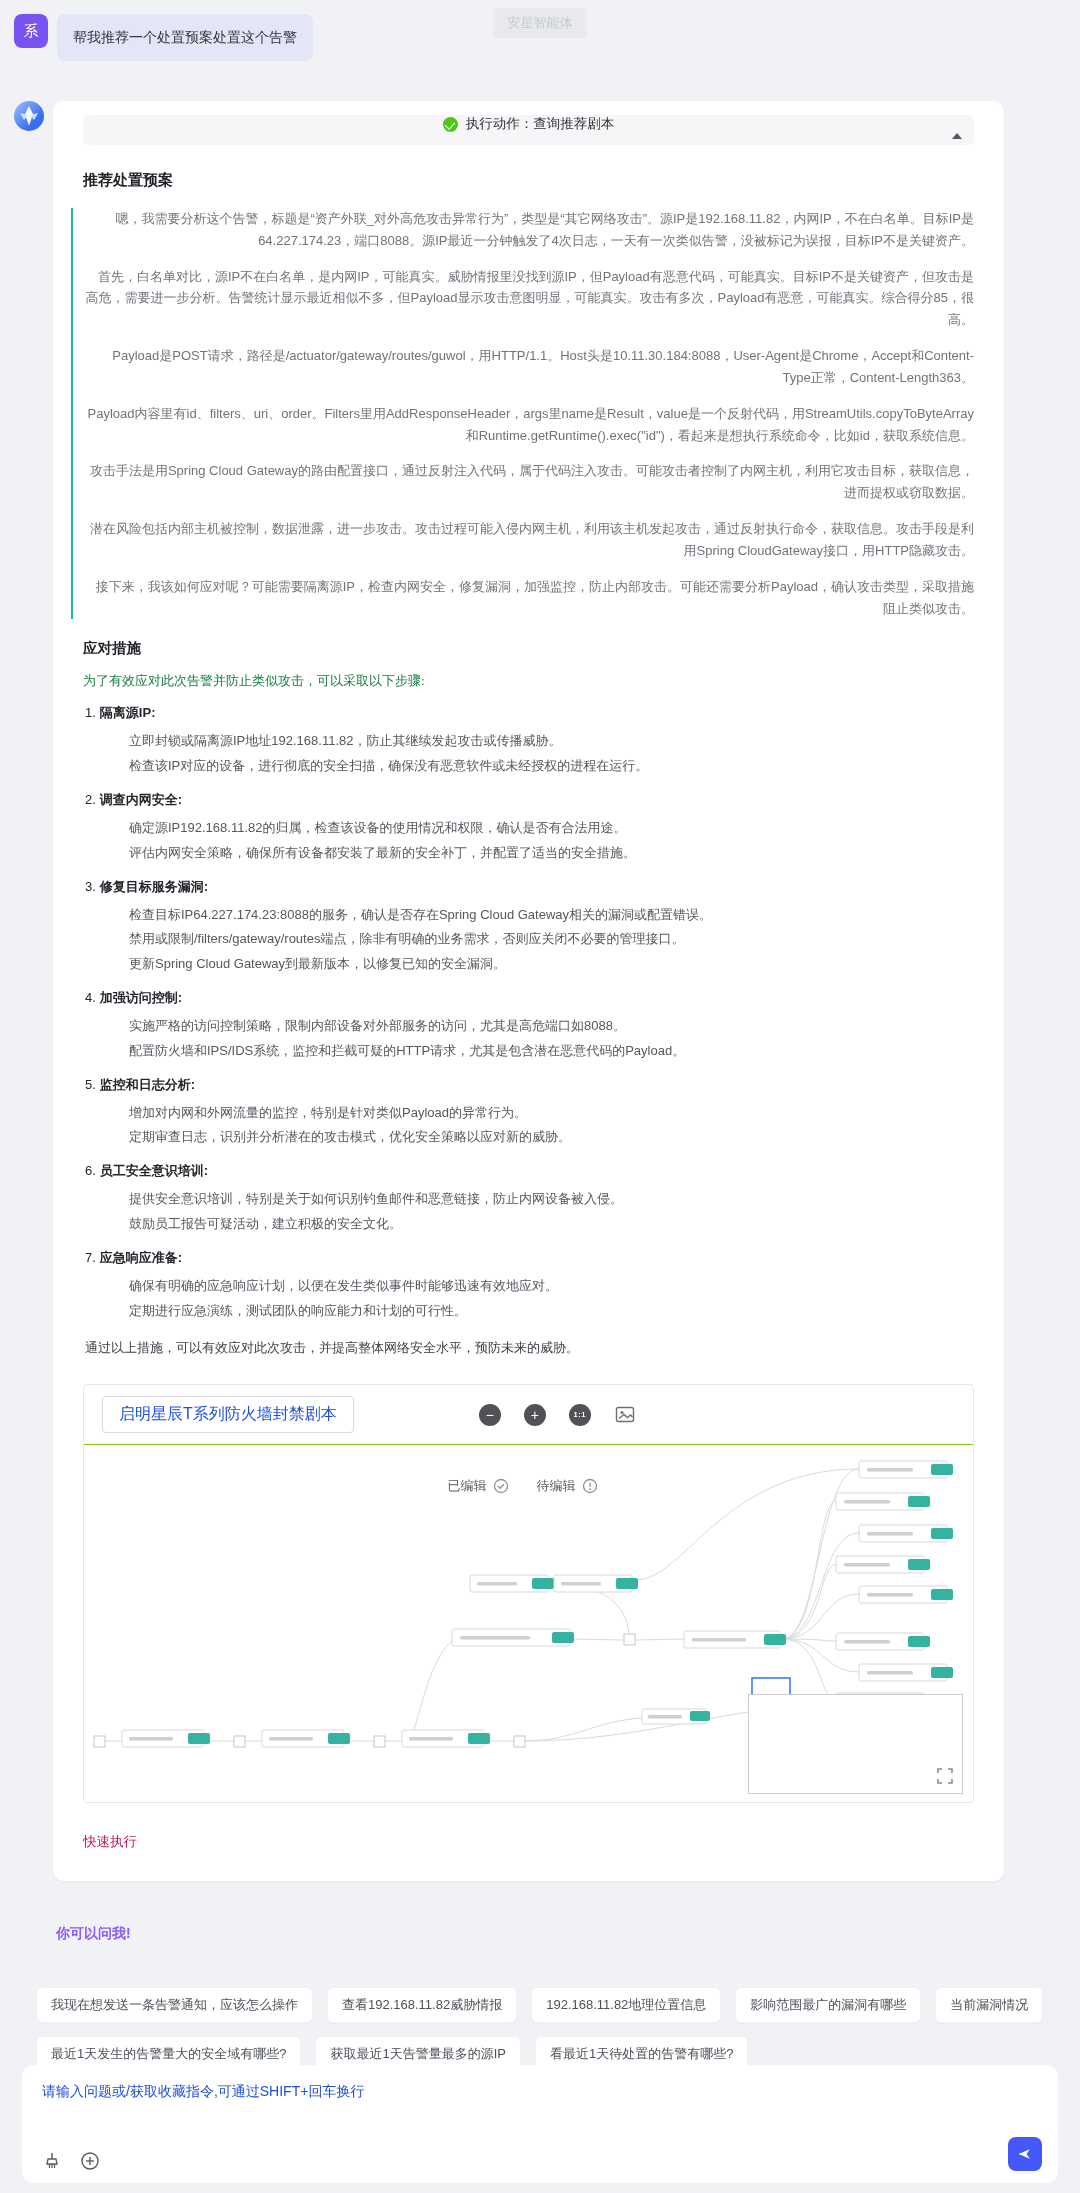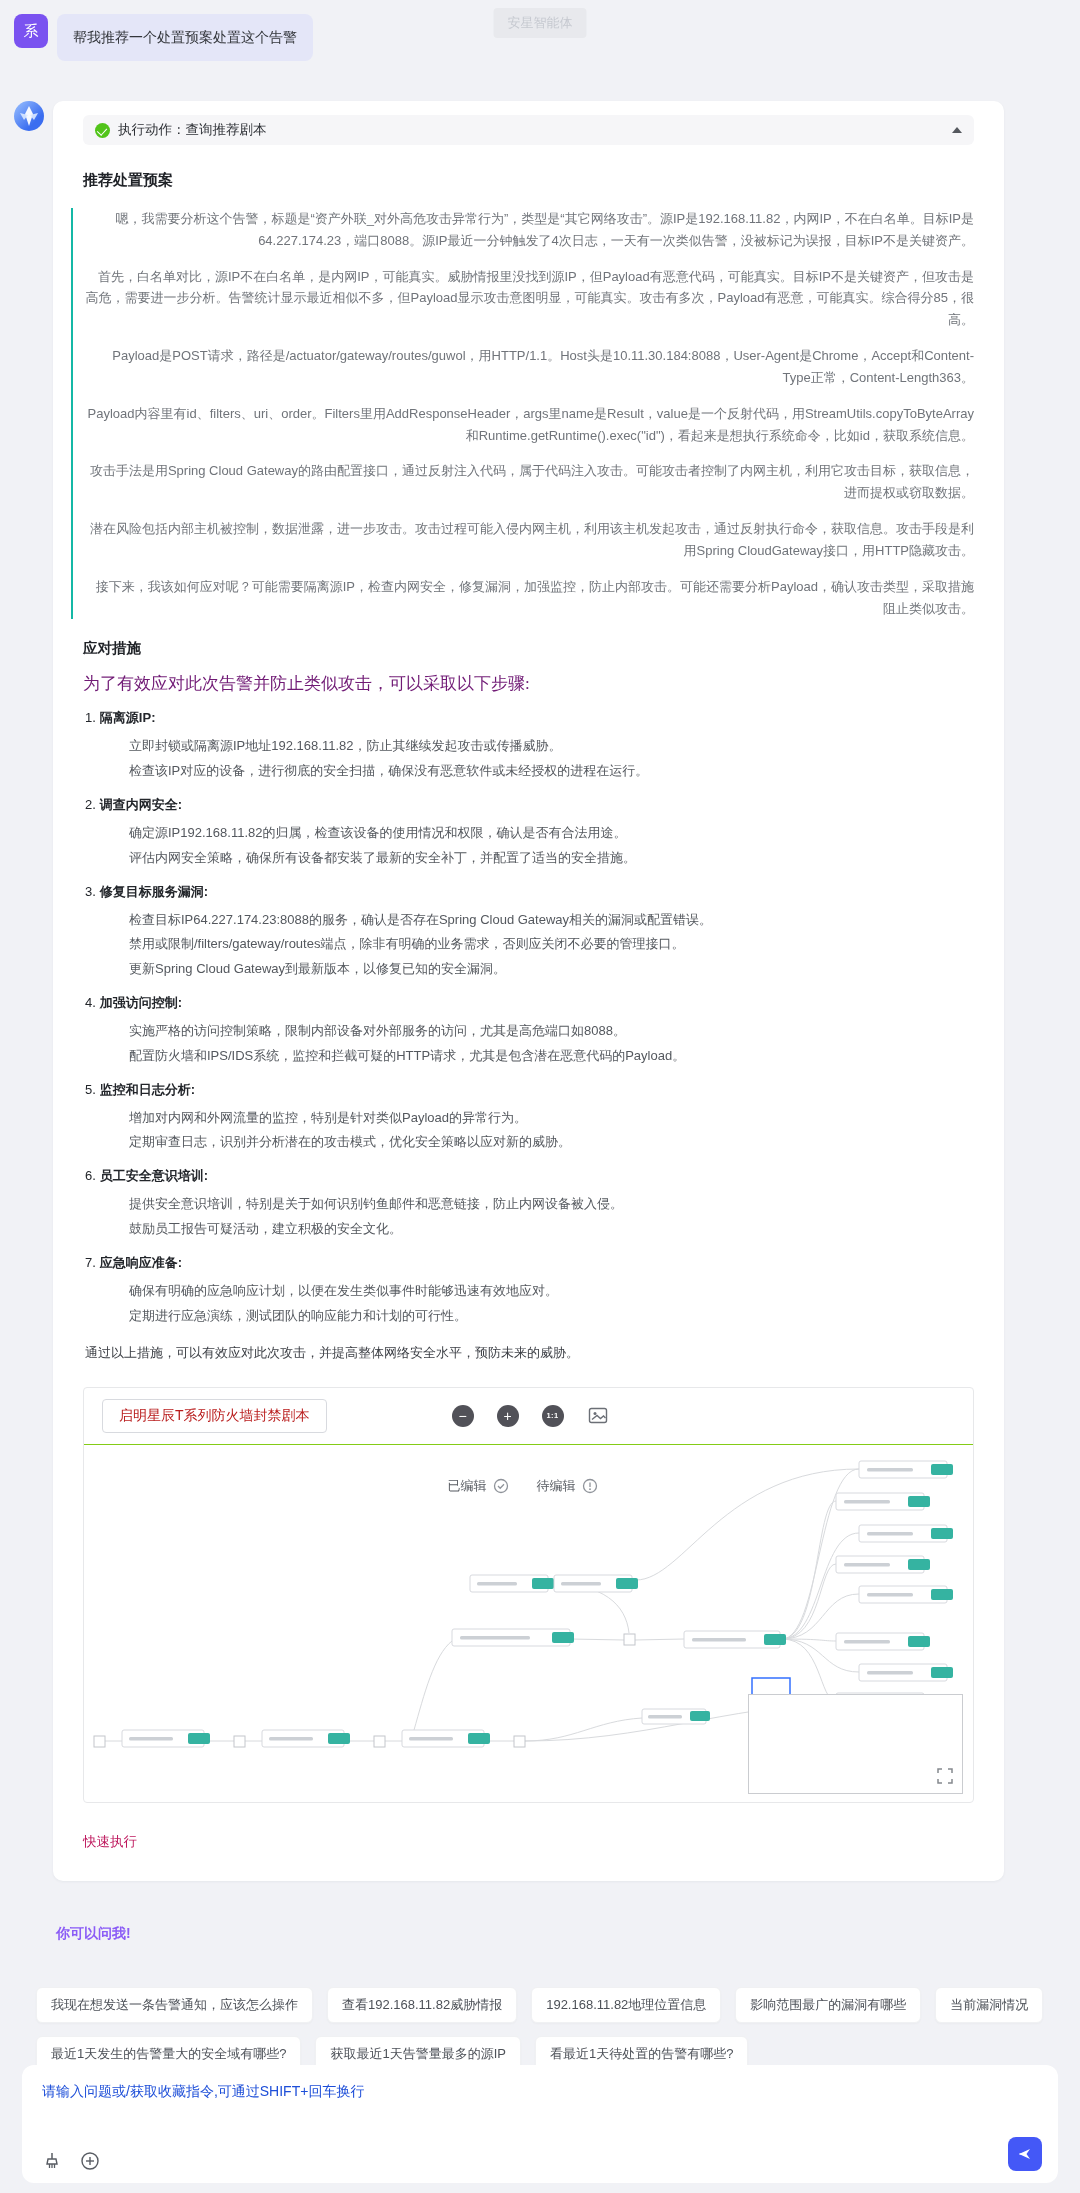--- a/index.html
+++ b/index.html
@@ -22,49 +22,49 @@
     padding:13px 16px; border-radius:8px; max-width:620px; }
 
   
   .assistant-row { display:flex; align-items:flex-start; gap:9px; margin:40px 0 0 14px; }
   .bot-avatar { width:30px; height:30px; border-radius:50%; flex:0 0 auto; overflow:hidden;
     background:linear-gradient(135deg,#9cc2ff 0%,#3a6df0 70%); position:relative; }
   .card { width:951px; height:1780px; background:#fff; border-radius:10px;
     box-shadow:0 1px 3px rgba(20,30,60,.05); padding:14px 30px 0 30px; position:relative; overflow:hidden; }
 
   .action-bar { height:30px; background:#f6f6f8; border-radius:6px; display:flex;
-    align-items:center; padding:0 12px; }
+    align-items:center; padding:0 12px;flex-direction:column; }
   .action-left { display:flex; align-items:center; gap:8px; font-size:13.5px; color:#2e3136; }
   .check-circle { width:15px; height:15px; border-radius:50%; background:#52c41a; position:relative; flex:0 0 auto; }
   .check-circle::after { content:""; position:absolute; left:4px; top:3px; width:5px; height:8px;
     border:solid #fff; border-width:0 1.6px 1.6px 0; transform:rotate(42deg); }
   .caret-up { margin-left:auto; width:0; height:0; border-left:5px solid transparent;
     border-right:5px solid transparent; border-bottom:6px solid #55585e; }
 
   .report-title { margin:26px 0 18px 0; font-size:15px; font-weight:bold; color:#1f2227; }
 
   .analysis { border-left:2px solid #14b8a6; margin-left:-12px; padding-left:12px;text-align:right; }
   .analysis p { font-size:13px; line-height:1.68; color:#70747a; margin:0 0 14px 0; }
 
   .m-title-h { margin:20px 0 14px 0; font-size:14.5px; font-weight:bold; color:#1f2227; }
-  .m-intro { font-size:17px; color:#701a75; margin-bottom:14px;font-family:Liberation Serif, serif; }
+  .m-intro { font-size:13px; color:#15803d; margin-bottom:14px;font-family:Liberation Serif, serif; }
   .m-item { margin:12px 0 14px 2px; }
   .m-head { font-size:13px; color:#23262b; }
   .m-head .num { color:#23262b; margin-right:4px; }
   .m-head .m-name { font-weight:bold; }
   .m-subs { margin:9px 0 0 44px; }
   .m-subs p { font-size:13px; line-height:1.6; color:#54585e; margin:0 0 4px 0; }
   .closing { font-size:13px; color:#3c3f45; margin:18px 0 22px 2px; }
 
   
   .flow-panel { position:absolute; left:30px; right:30px; bottom:78px; background:#fff;
     border:1px solid #e7e8ea; border-radius:4px; }
   .flow-toolbar { display:flex; align-items:center; padding:11px 18px; }
   .playbook-box { border:1px solid #d8dadf; border-radius:4px; padding:7px 16px;
-    font-size:14px; color:#b91c1c; }
+    font-size:16px; color:#1d4ed8; }
   .tool-icons { display:flex; align-items:center; gap:23px; margin-left:125px; }
   .tool-btn { width:22px; height:22px; border-radius:50%; background:#515158; color:#fff;
     display:flex; align-items:center; justify-content:center; font-size:14px; line-height:1; }
   .tool-btn.ratio { font-size:7.5px; font-weight:bold; letter-spacing:.5px; }
   .flow-canvas { position:relative; height:358px; border-top:1px solid #84cc16; overflow:hidden; }
   .legend { position:absolute; top:32px; left:50%; transform:translateX(-54%);
     display:flex; gap:28px; align-items:center; z-index:3; }
   .legend-item { display:flex; align-items:center; gap:6px; font-size:13px; color:#595d63; }
   svg.dag { position:absolute; inset:0; }
   .minimap { position:absolute; right:10px; bottom:8px; width:215px; height:100px;

